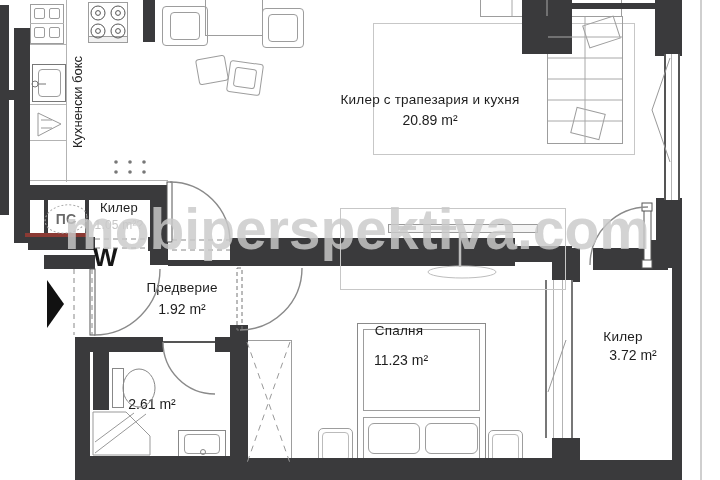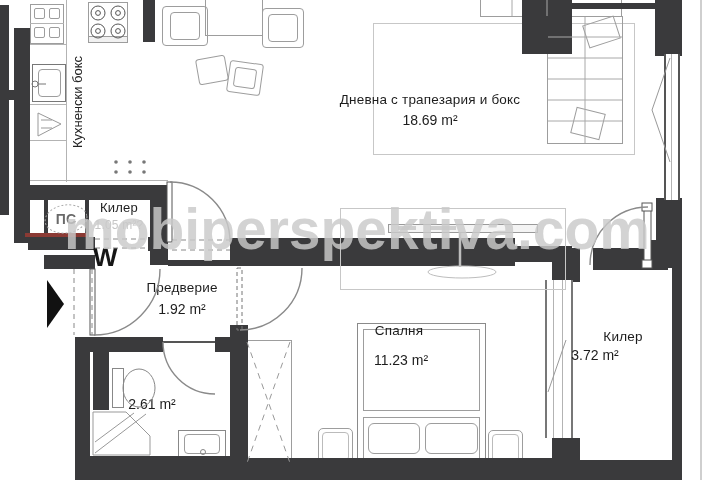--- a/index.html
+++ b/index.html
@@ -226,37 +226,37 @@
       <line x1="460" y1="233" x2="460" y2="267" stroke-width="2.5"></line>
       <ellipse cx="462" cy="272" rx="34" ry="6"></ellipse>
     </g>
   </svg>
 
   <div class="furlight over" style="left:340px;top:208px;width:226px;height:82px;"></div>
   <div class="abs over" style="left:388px;top:224px;width:150px;height:9px;background:#f4f4f4;border:1px solid #9a9a9a;box-sizing:border-box;"></div>
   <div class="abs over" style="left:398px;top:226px;width:18px;height:4px;background:#cfcfcf;"></div>
   <div class="abs over" style="left:430px;top:226px;width:26px;height:4px;background:#cfcfcf;"></div>
 
-  <div class="lbl" style="left:430px;top:92px;">Дневна с трапезария и бокс</div>
-  <div class="area" style="left:430px;top:112px;">18.69 m²</div>
+  <div class="lbl" style="left:430px;top:92px;">Килер с трапезария и кухня</div>
+  <div class="area" style="left:430px;top:112px;">20.89 m²</div>
 
   <div class="vert" style="left:77px;top:102px;">Кухненски бокс</div>
 
   <div class="lbl" style="left:119px;top:200px;font-size:13px;">Килер</div>
   <div class="lbl faint" style="left:119px;top:218px;">1.05 m²?</div>
 
   <div class="lbl" style="left:66px;top:211px;font-size:14px;color:#444;font-weight:700;opacity:.8;">ПС</div>
   <div class="abs big" style="left:93px;top:242px;">W</div>
 
   <div class="lbl" style="left:182px;top:280px;">Предверие</div>
   <div class="area" style="left:182px;top:301px;">1.92 m²</div>
 
   <div class="area" style="left:152px;top:396px;">2.61 m²</div>
 
   <div class="lbl" style="left:399px;top:323px;">Спалня</div>
   <div class="area" style="left:401px;top:352px;">11.23 m²</div>
 
   <div class="lbl" style="left:623px;top:329px;">Килер</div>
-  <div class="area" style="left:595px;top:347px;">3.72 m²</div>
+  <div class="area" style="left:633px;top:347px;">3.72 m²</div>
 
   <div class="wm">mobiperspektiva.com</div>
 
 </div>
 
 </body></html>

